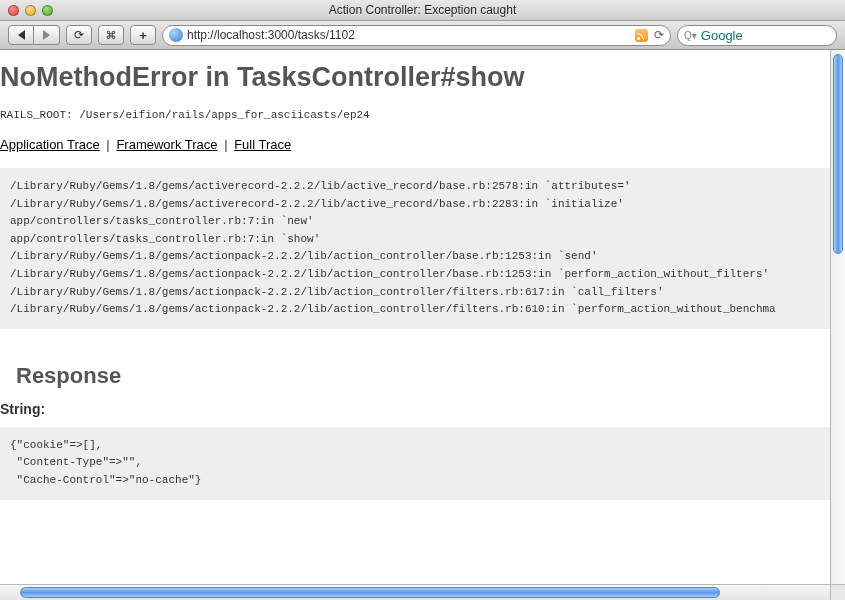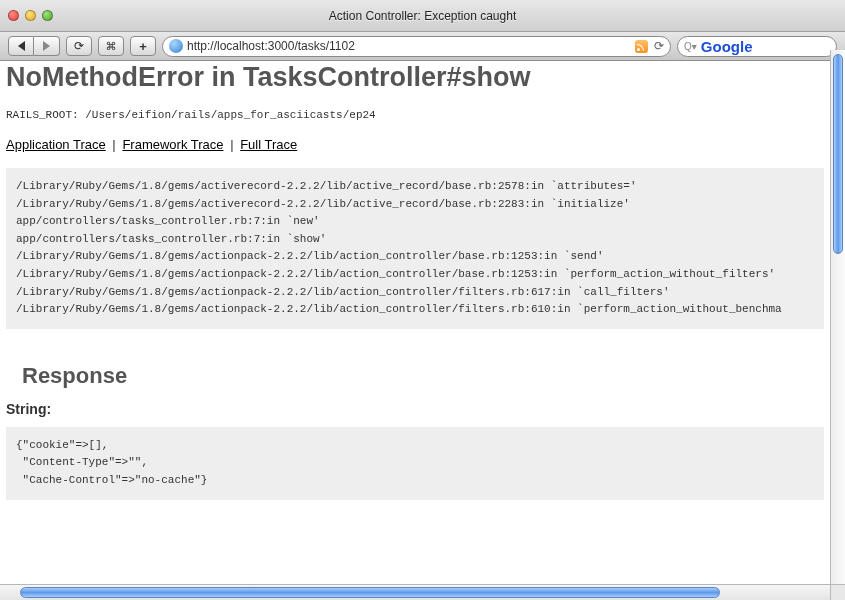--- a/index.html
+++ b/index.html
@@ -6,21 +6,21 @@
   body {
     font-family: "Lucida Grande", Arial, sans-serif;
     font-size: 13px;
     background: #fff;
     width: 845px;
     height: 600px;
     overflow: hidden;
     position: relative;
   }
   .window-chrome {
-    height: 32px;
+    height: 21px;
     background: linear-gradient(#e8e8e8, #cfcfcf);
     border-bottom: 1px solid #a0a0a0;
     display: flex;
     align-items: center;
     position: relative;
   }
   .traffic-lights {
     display: flex;
     gap: 6px;
     padding-left: 8px;
@@ -95,29 +95,29 @@
     border-top-right-radius: 7px;
     bottom: 2px; left: 2px;
   }
   .search-bar {
     width: 160px; height: 21px;
     background: #fff; border: 1px solid #8a8a8a;
     border-radius: 11px;
     display: flex; align-items: center;
     padding: 0 6px; gap: 4px;
   }
-  .search-placeholder { color:#1d4ed8; font-size:15px;font-weight:bold; }
+  .search-placeholder { color:#0f766e; font-size:13px; }
   .content-wrap {
     position: absolute; top:50px; bottom:16px; left:0; right:0;
     overflow: hidden;
   }
   .content {
     position:absolute; inset:0; right:15px;
     overflow: hidden;
-    padding: 6px 6px;
+    padding: 6px 0;
   }
   h1.error-title {
     font-family: Arial, sans-serif;
     font-weight: bold;
     font-size: 27px;
     color: #555;
     margin: 6px 0 14px;
   }
   .code-box {
     background: #eee;

